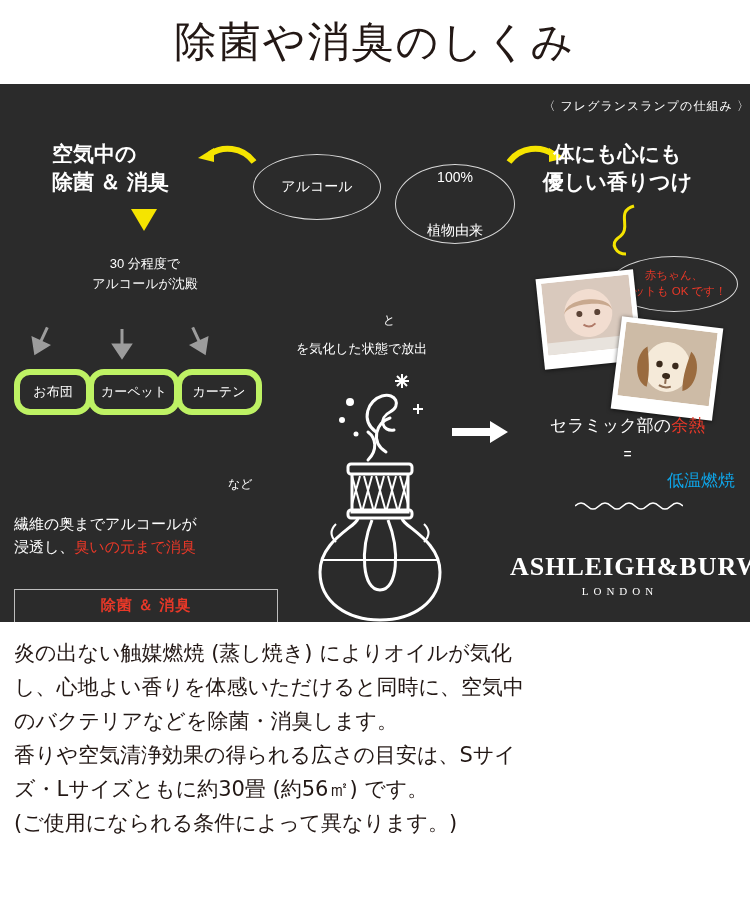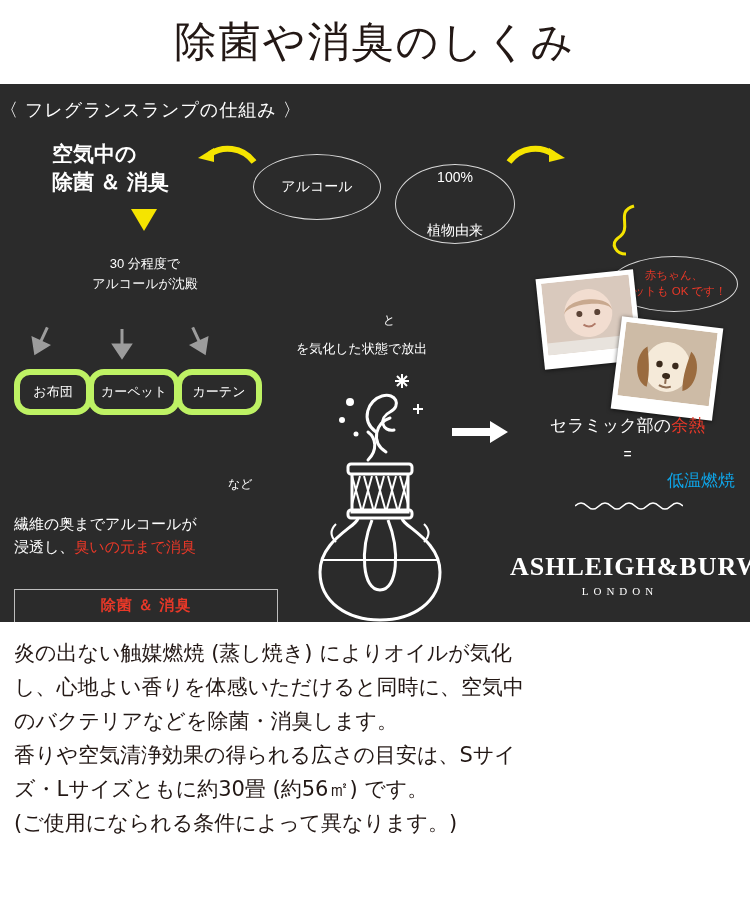--- a/index.html
+++ b/index.html
@@ -24,21 +24,21 @@
   }
 
   
   .panel{
     position:absolute;left:0;top:84px;width:750px;height:538px;
     background:#2b2b2b;
     overflow:hidden;
   }
   .panel-title{
     position:absolute;left:0;top:14px;width:750px;
-    text-align:left;color:#ffffff;font-size:18px;letter-spacing:1px;
+    text-align:right;color:#ffffff;font-size:12px;letter-spacing:1px;
   }
 
   
   .wt{position:absolute;color:#ffffff;}
 
   
   .l-head{
     left:52px;top:56px;width:190px;text-align:left;
     font-size:21px;line-height:1.35;font-weight:700;color:#ffffff;
   }
@@ -249,20 +249,24 @@
 
         <path d="M82 166 C70 196, 72 236, 90 236 C108 236, 110 196, 98 166" stroke="#ffffff" stroke-width="3" fill="none"></path>
 
         <g stroke="#ffffff" stroke-width="2" fill="none">
           <path d="M46 170 C40 176, 40 182, 46 188"></path>
           <path d="M134 170 C140 176, 140 182, 134 188"></path>
         </g>
       </svg>
     </div>
 
+    <div class="wt r-head">
+      <div>体にも心にも</div>
+      <div>優しい香りつけ</div>
+    </div>
 
     <div class="ylw" style="left:600px;top:118px;">
       <svg width="50" height="60" viewBox="0 0 50 60">
         <path d="M34 4 C14 10, 34 26, 18 36 C10 42, 16 52, 26 52" stroke="#f5e400" stroke-width="3" fill="none"></path>
       </svg>
     </div>
 
     <div class="baby-bubble">
       <div>
         <span>赤ちゃん、</span><br>

